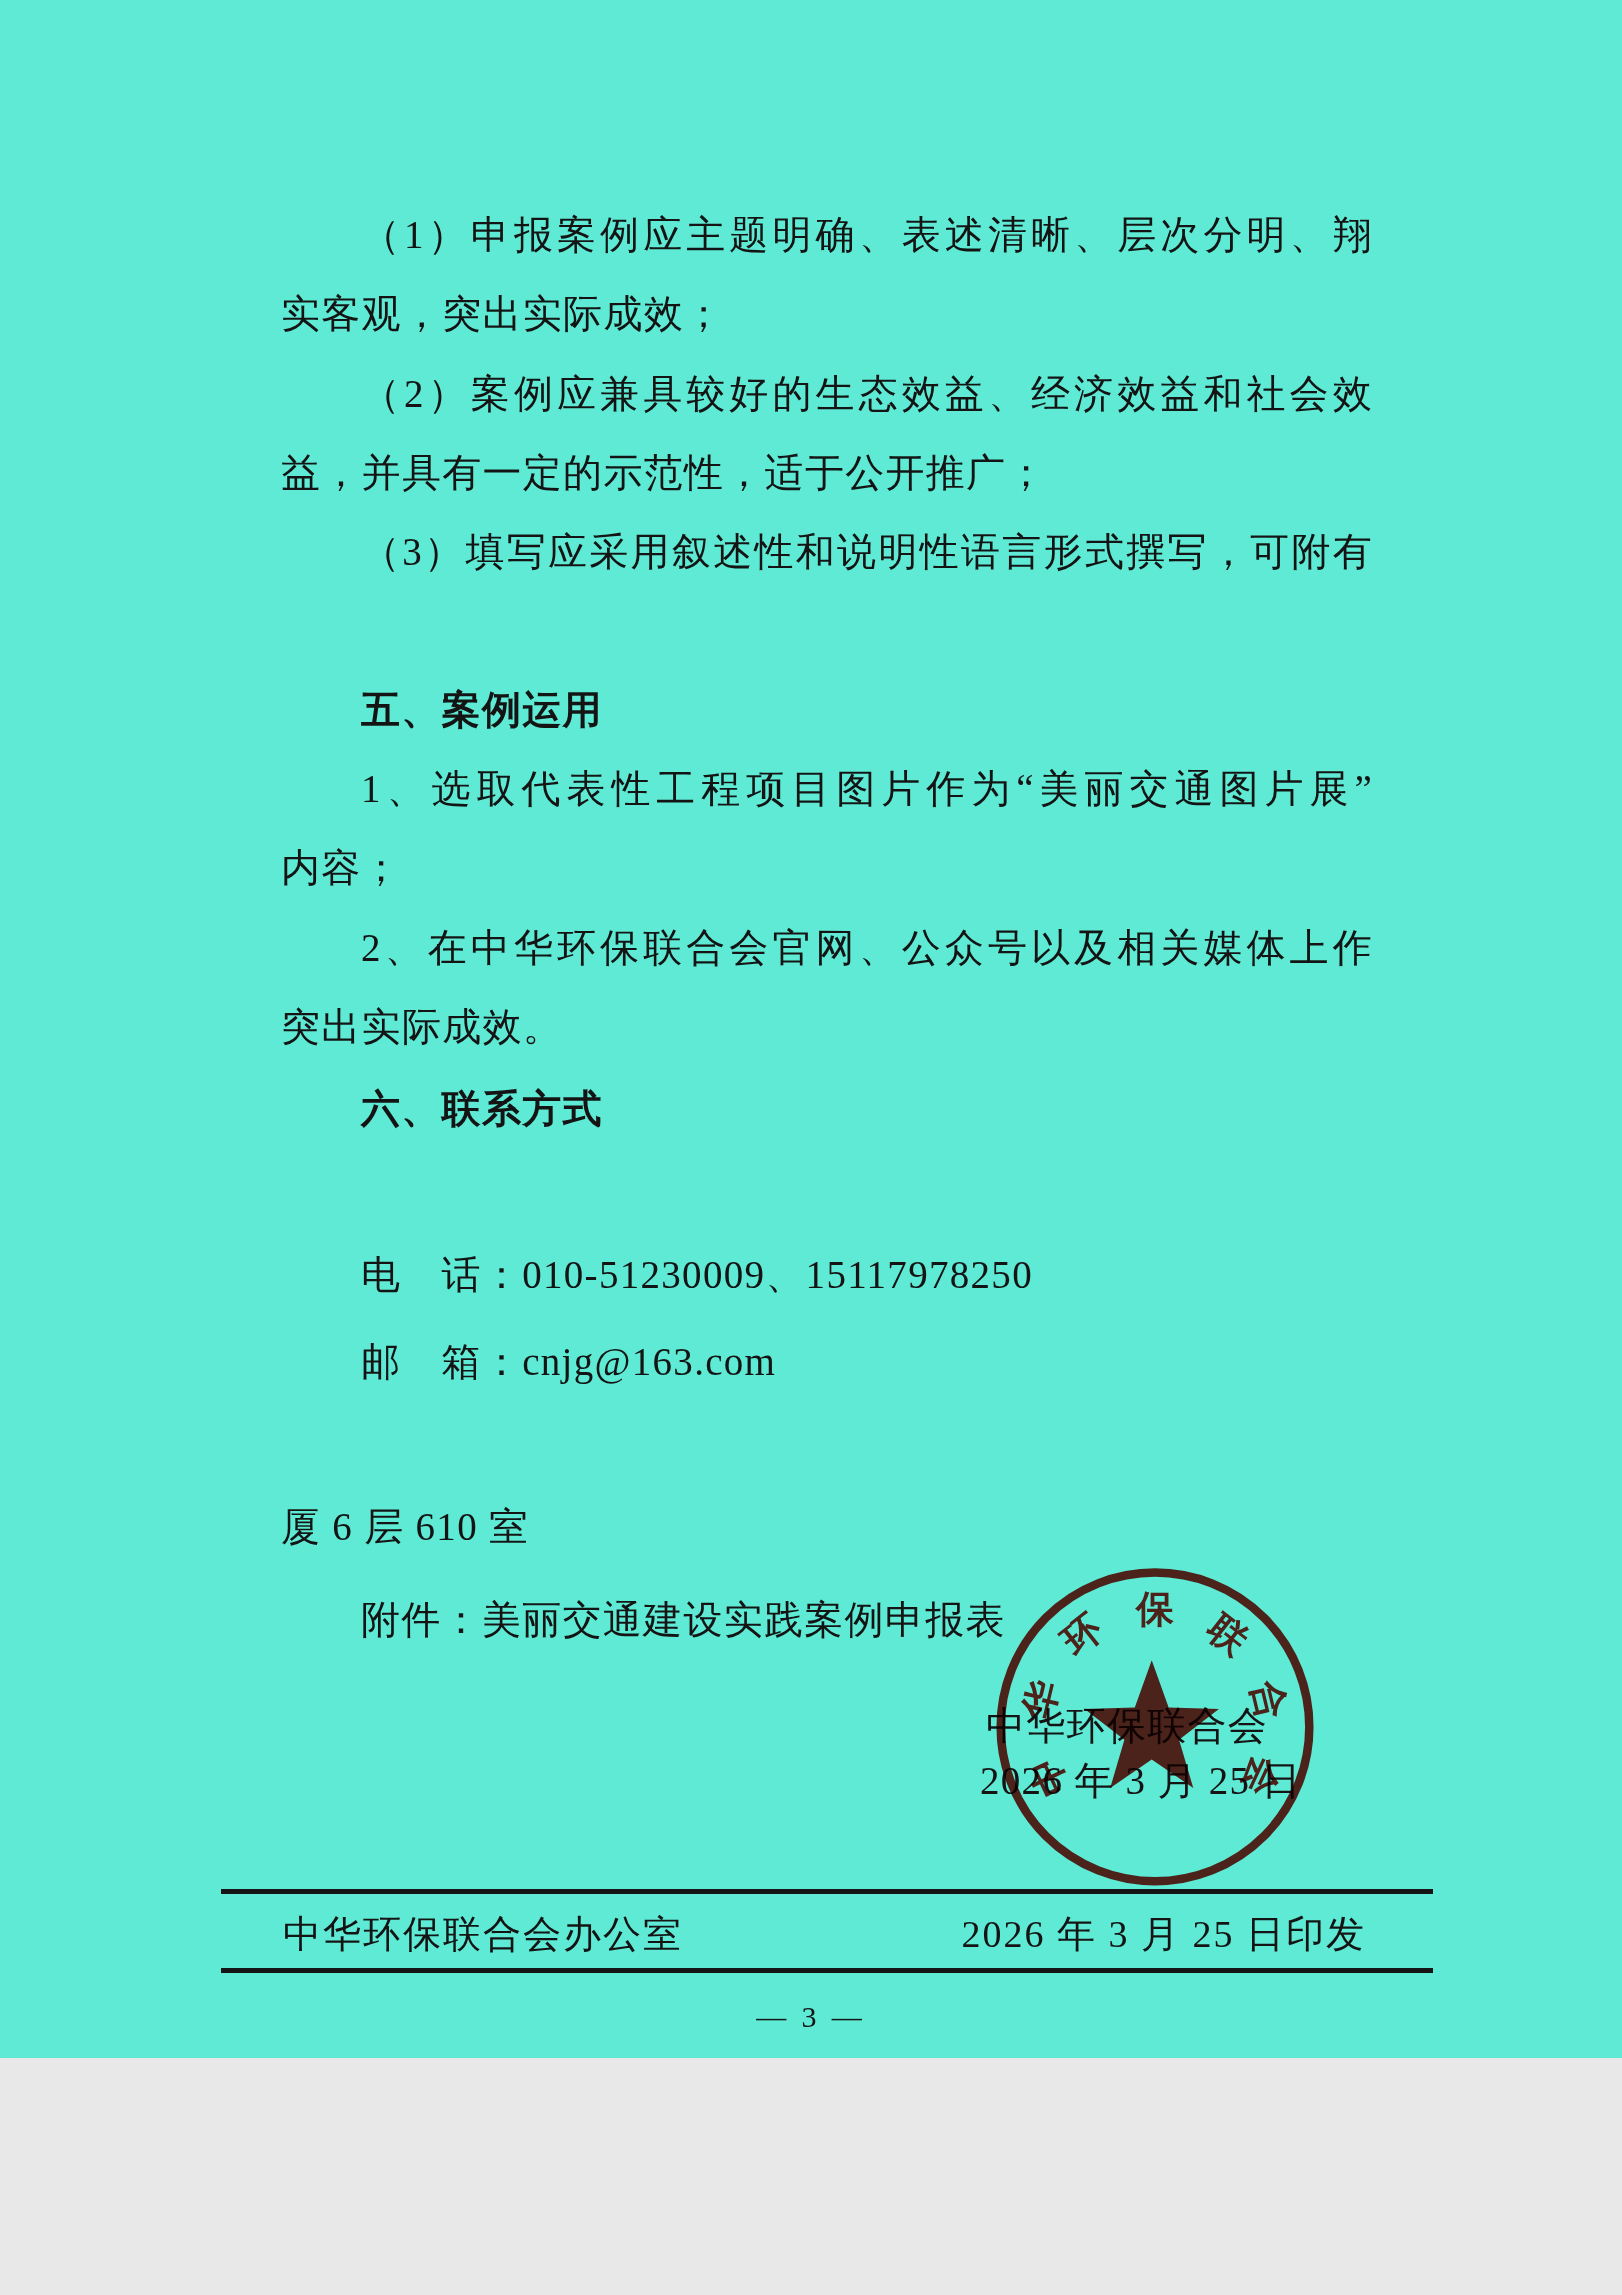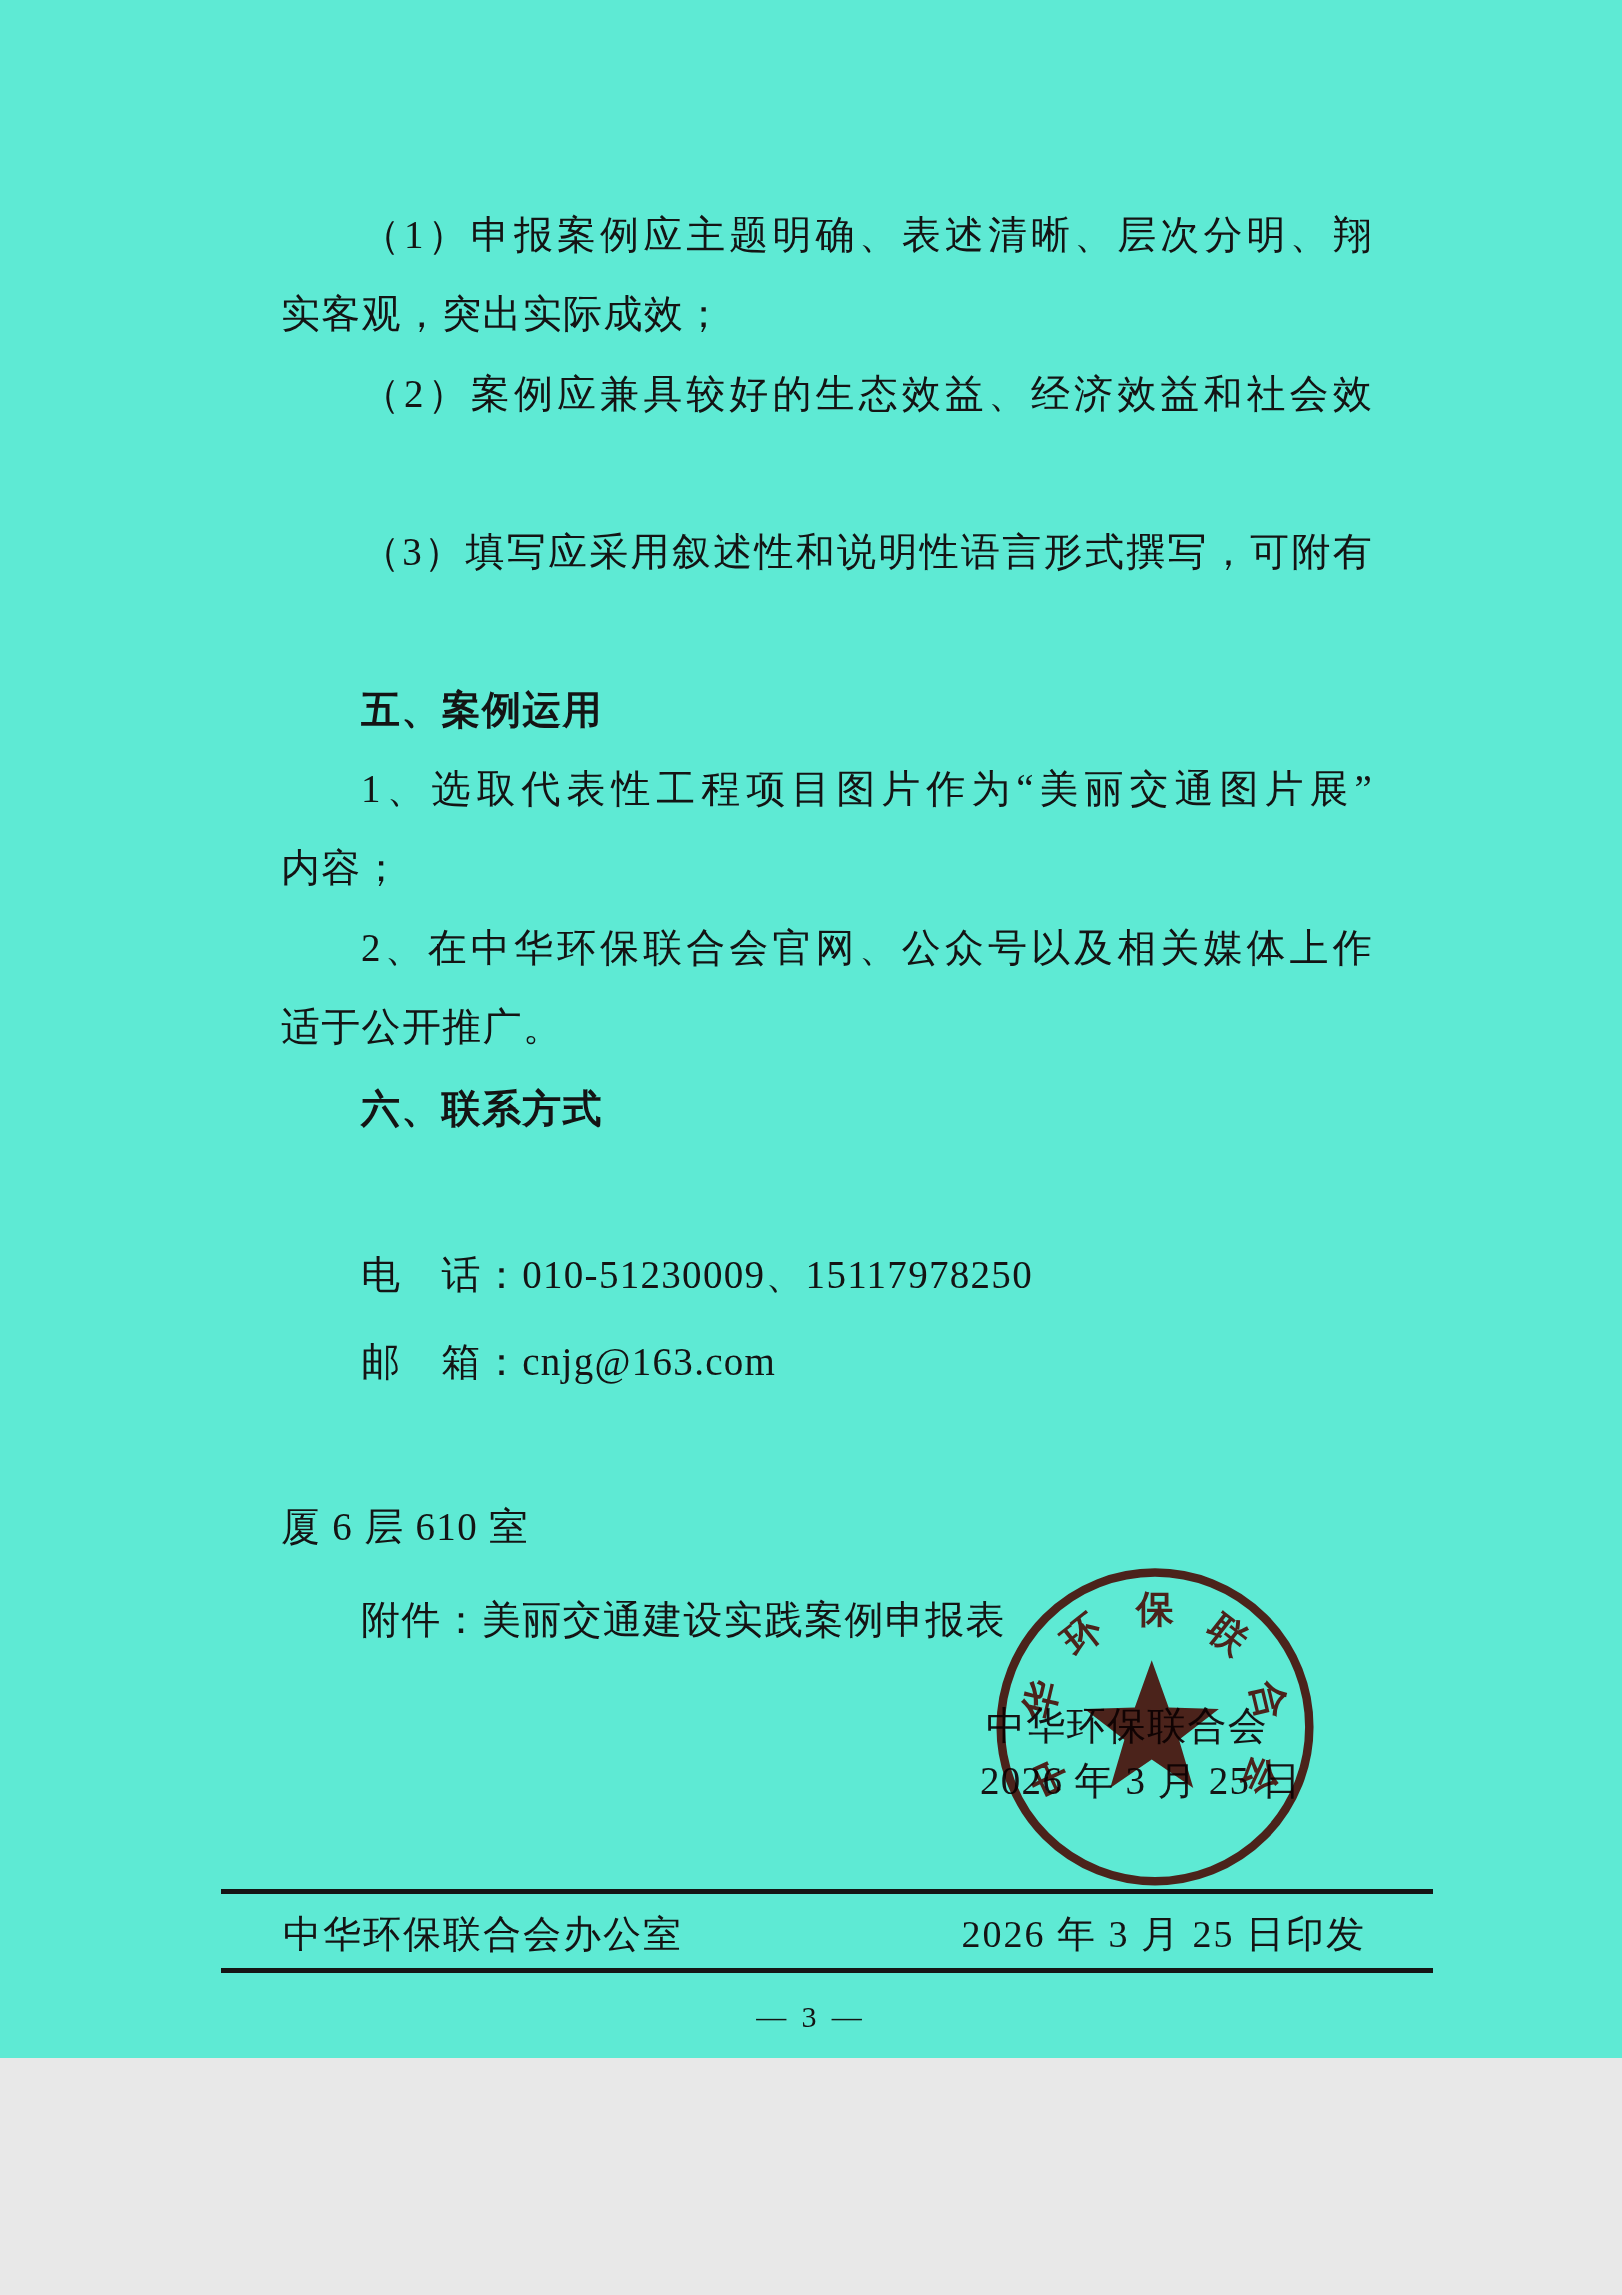--- a/index.html
+++ b/index.html
@@ -70,26 +70,27 @@
   }
 </style>
 </head>
 <body>
 
 <div class="page">
 
   <div class="line indent fill" style="top:198px">（1）申报案例应主题明确、表述清晰、层次分明、翔</div>
   <div class="line" style="top:277px">实客观，突出实际成效；</div>
   <div class="line indent fill" style="top:357px">（2）案例应兼具较好的生态效益、经济效益和社会效</div>
+  <div class="line" style="top:436px">益，并具有一定的示范性，适于公开推广；</div>
   <div class="line indent fill" style="top:515px">（3）填写应采用叙述性和说明性语言形式撰写，可附有</div>
   <div class="line indent bold" style="top:673px">五、案例运用</div>
   <div class="line indent fill" style="top:752px">1、选取代表性工程项目图片作为“美丽交通图片展”</div>
   <div class="line" style="top:831px">内容；</div>
   <div class="line indent fill" style="top:911px">2、在中华环保联合会官网、公众号以及相关媒体上作</div>
-  <div class="line" style="top:990px">适于公开推广。</div>
+  <div class="line" style="top:990px">突出实际成效。</div>
   <div class="line indent bold" style="top:1072px">六、联系方式</div>
   <div class="line indent" style="top:1238px">电　话：010-51230009、15117978250</div>
   <div class="line indent" style="top:1325px">邮　箱：cnjg@163.com</div>
   <div class="line" style="top:1490px">厦 6 层 610 室</div>
   <div class="line indent" style="top:1583px">附件：美丽交通建设实践案例申报表</div>
 
   <div class="sig" style="left:986px;top:1702px">中华环保联合会</div>
   <div class="sig" style="left:980px;top:1757px">2026 年 3 月 25 日</div>
 
   <svg class="seal" viewBox="0 0 520 512">

